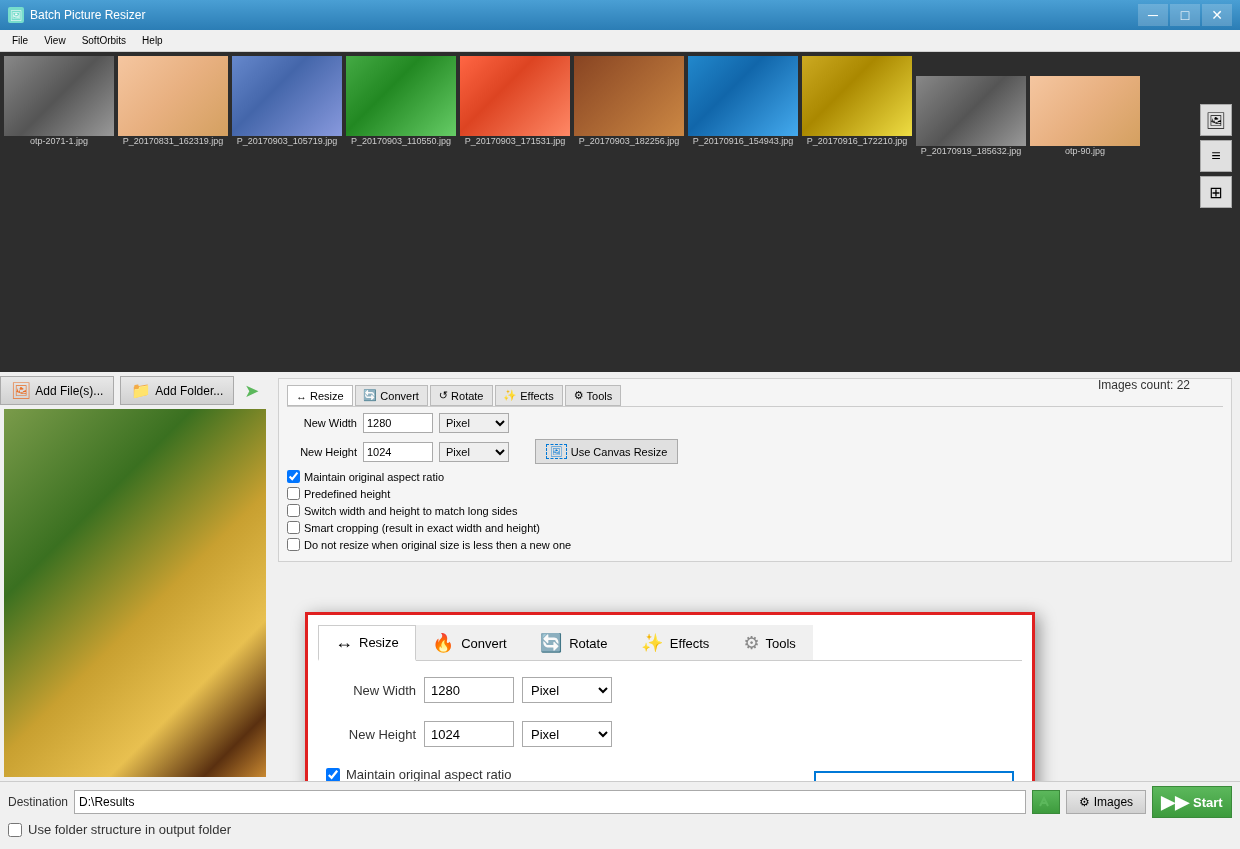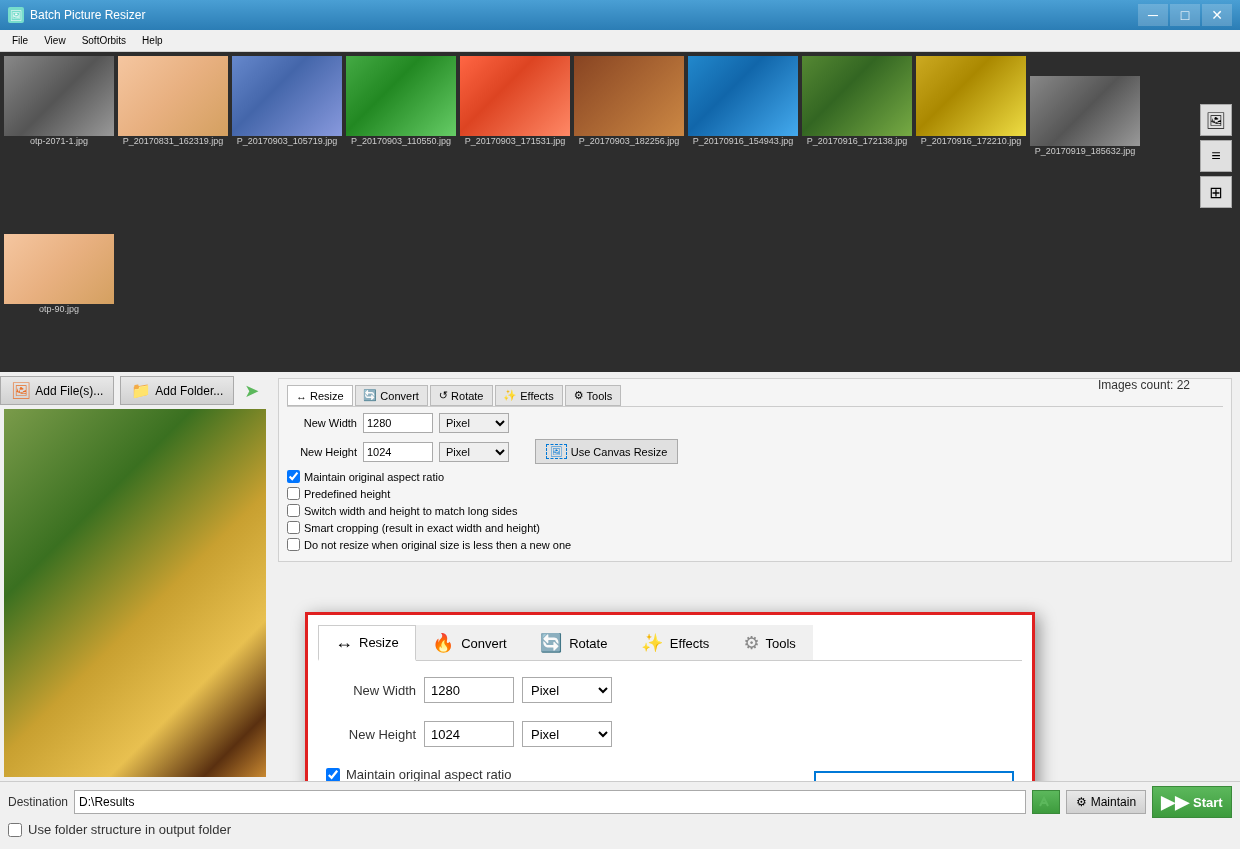--- a/index.html
+++ b/index.html
@@ -369,24 +369,20 @@
     </div>
     <div class="img-thumb">
       <div class="fake-img img-c6"></div>
       <span class="thumb-label">P_20170903_182256.jpg</span>
     </div>
     <div class="img-thumb">
       <div class="fake-img img-c7"></div>
       <span class="thumb-label">P_20170916_154943.jpg</span>
     </div>
     <div class="img-thumb">
-      <div class="fake-img img-c8"></div>
-      <span class="thumb-label">P_20170916_172138.jpg</span>
-    </div>
-    <div class="img-thumb">
       <div class="fake-img img-c9"></div>
       <span class="thumb-label">P_20170916_172210.jpg</span>
     </div>
 
     <div class="img-thumb" style="margin-top:20px;">
       <div class="fake-img img-c1" style="height:70px;"></div>
       <span class="thumb-label">P_20170919_185632.jpg</span>
     </div>
     <div class="img-thumb" style="margin-top:20px;">
       <div class="fake-img img-c2" style="height:70px;"></div>
@@ -575,21 +571,21 @@
       <span class="dest-label">Destination</span>
       <input class="dest-input" type="text" value="D:\Results" style="">
       <button class="dest-btn">
         <svg width="16" height="16" viewBox="0 0 16 16" fill="none">
           <path d="M2 12 L6 4 L10 12" stroke="#5cb85c" stroke-width="2" fill="none"></path>
           <path d="M4 9 L8 9" stroke="#5cb85c" stroke-width="2"></path>
         </svg>
       </button>
       <button class="options-btn">
         <span>⚙</span>
-        <span>Maintain</span>
+        <span>Images</span>
       </button>
       <button class="start-btn">
         <span style="font-size:18px;">▶▶</span>
         <span>Start</span>
       </button>
     </div>
     <div class="checkbox-row">
       <input type="checkbox" style="">
       <span>Use folder structure in output folder</span>
     </div>

